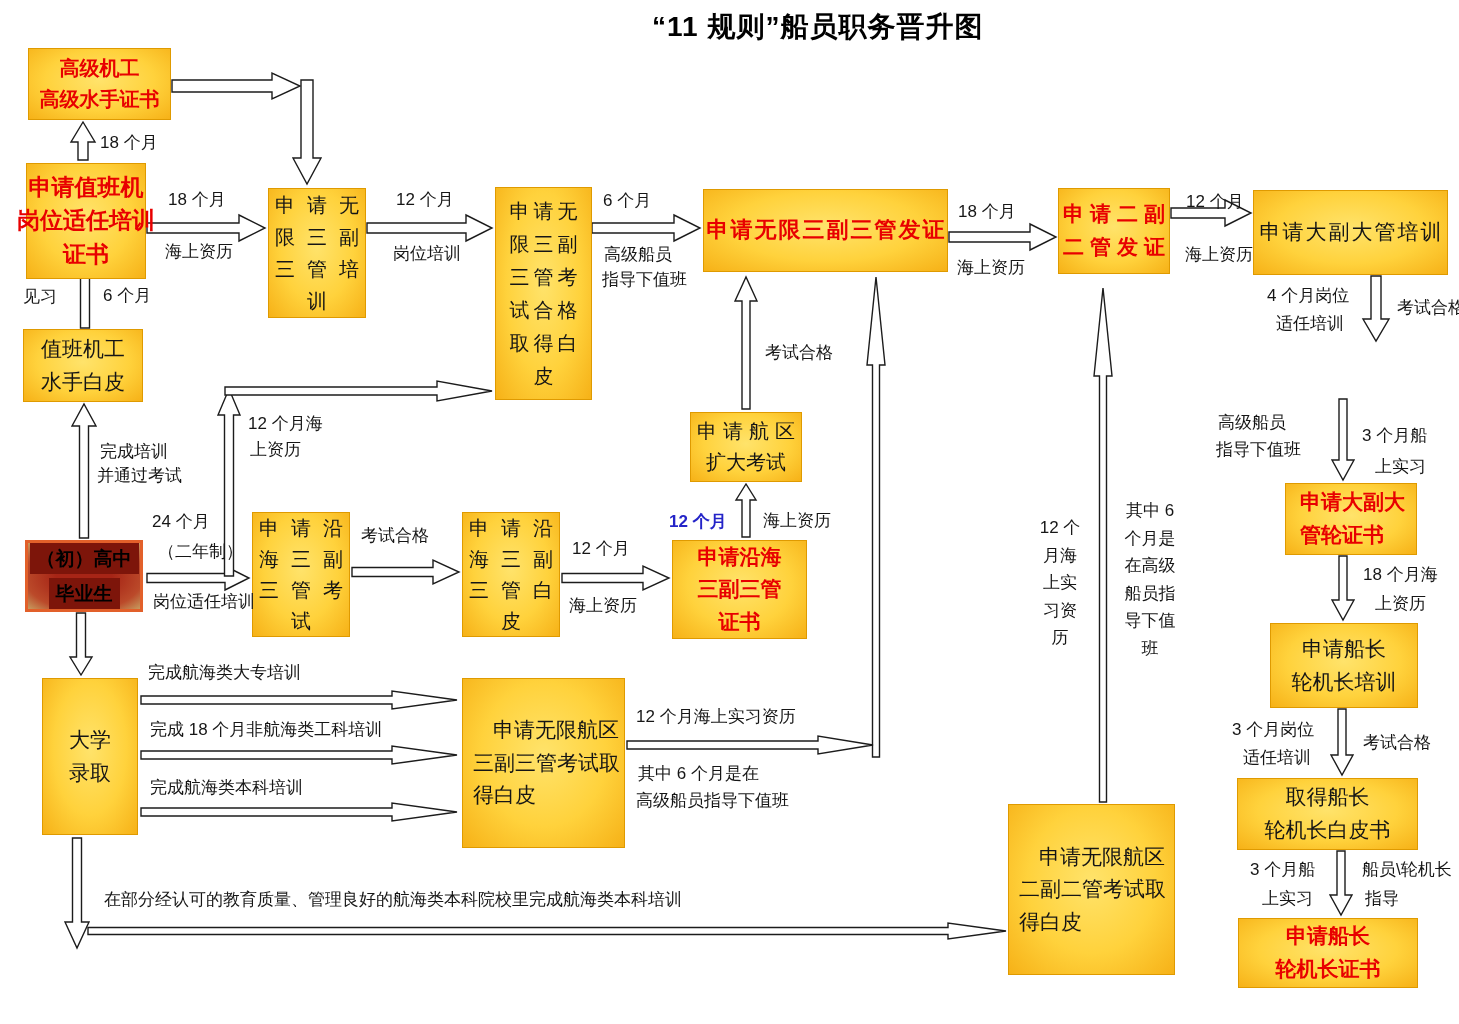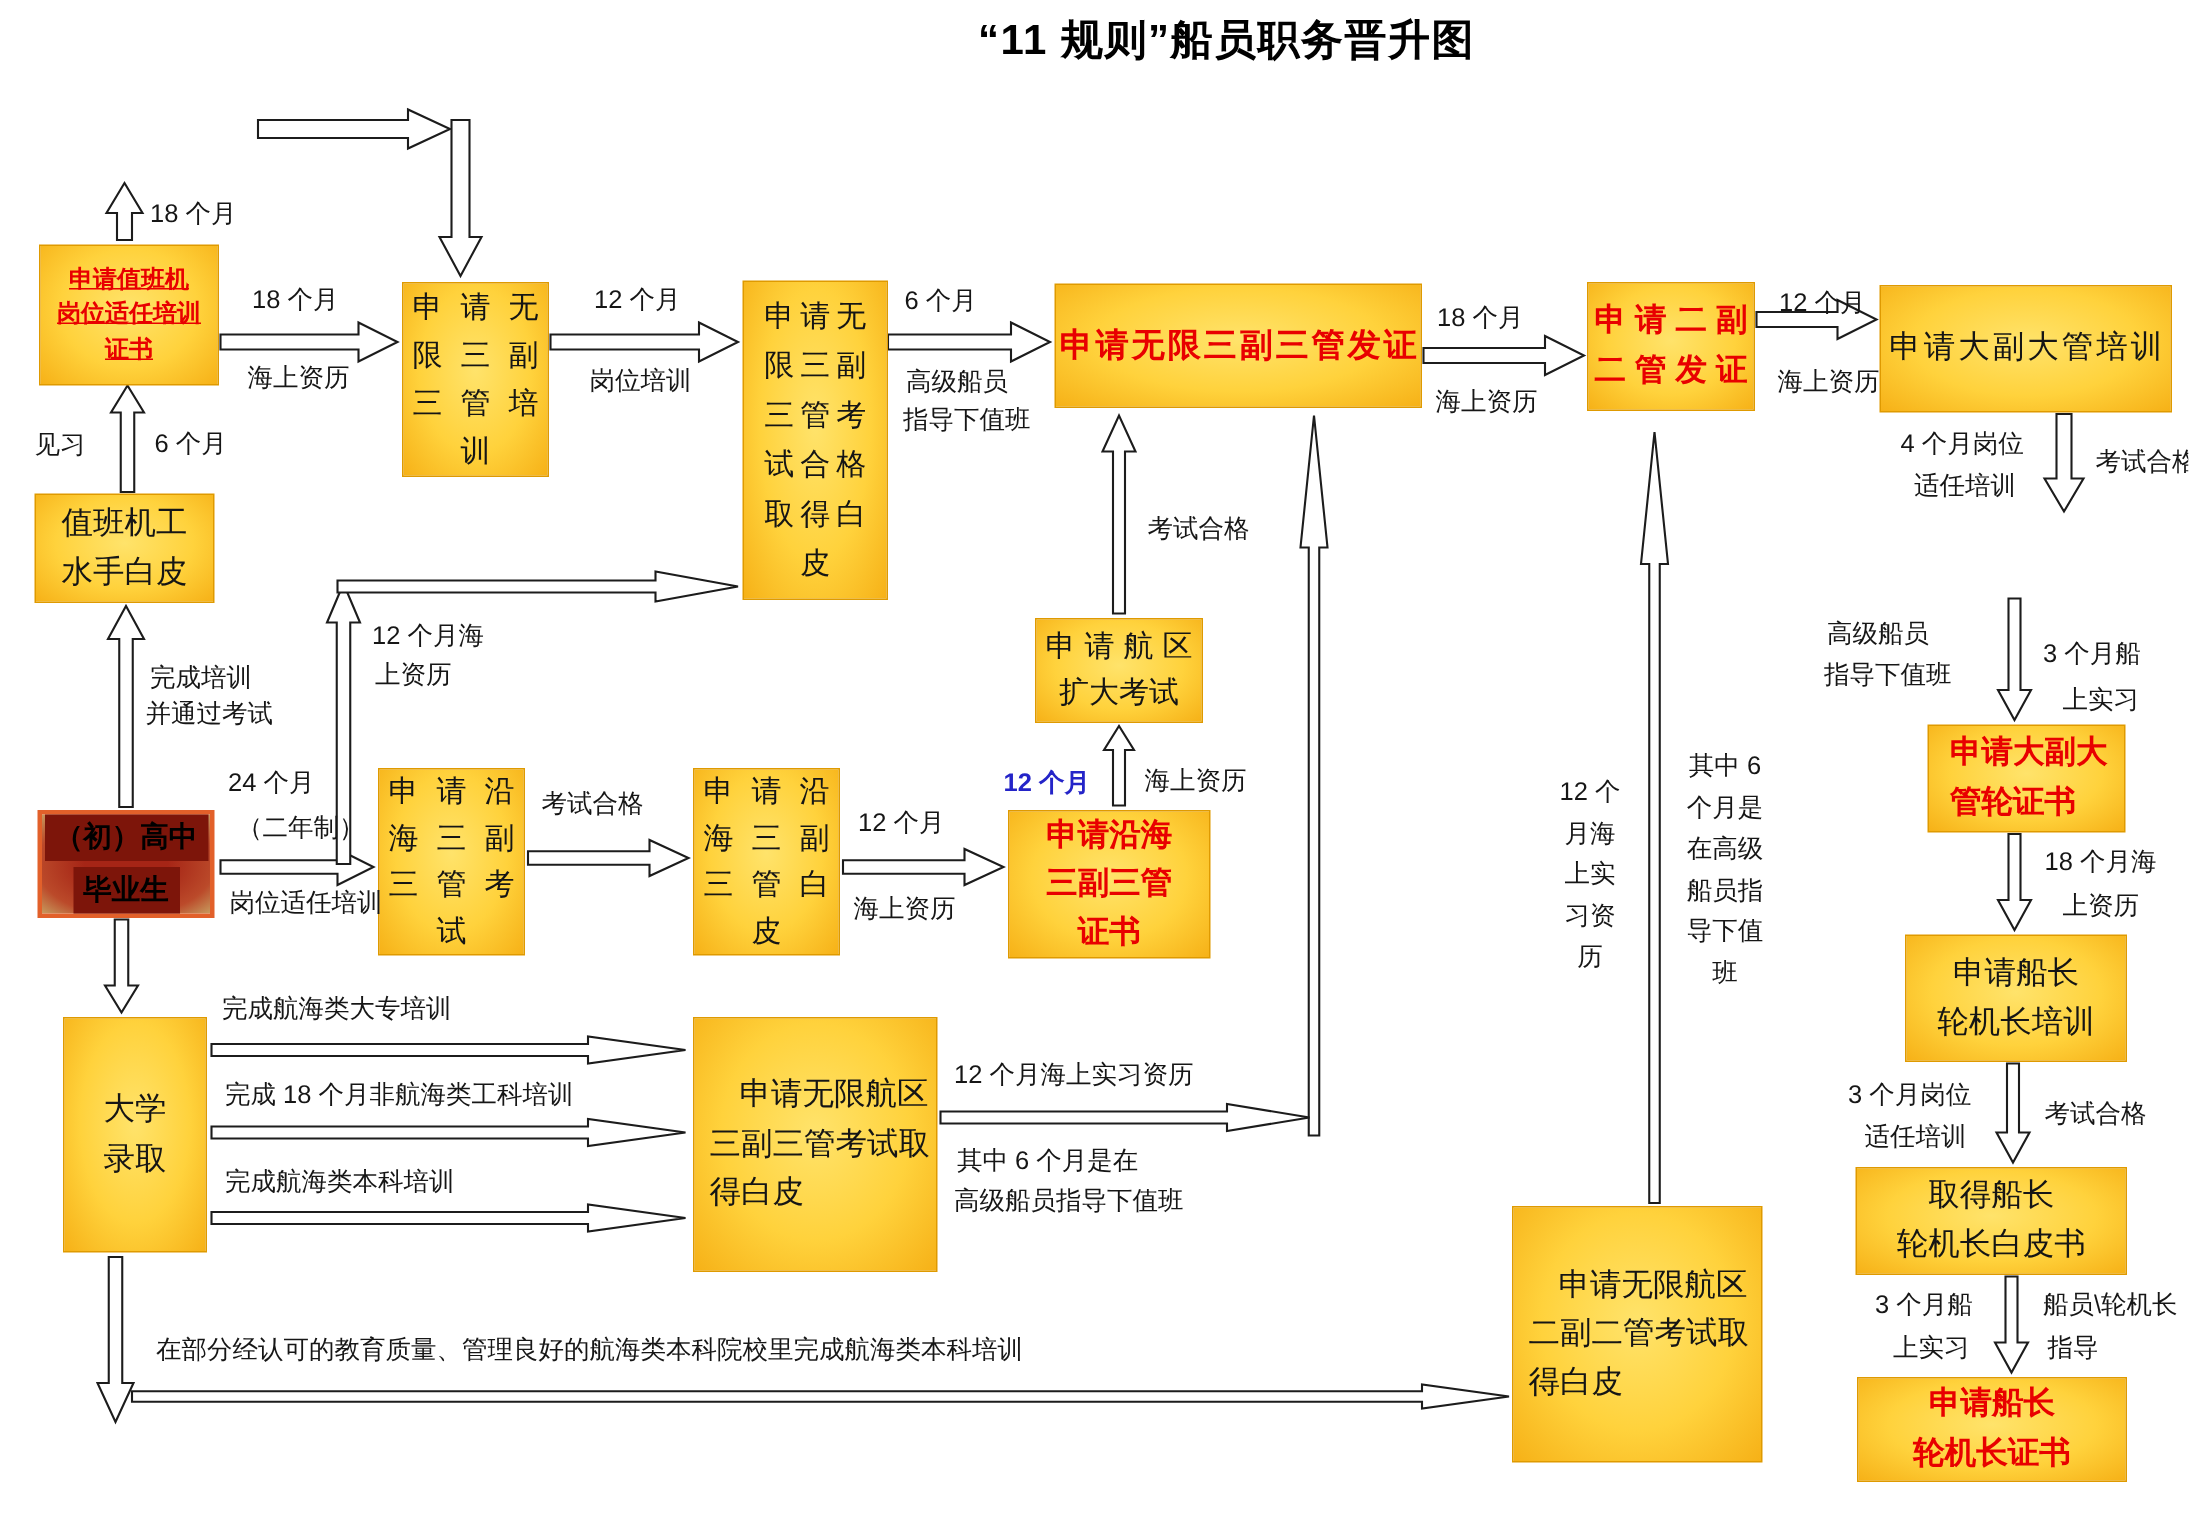--- a/index.html
+++ b/index.html
@@ -60,21 +60,25 @@
       <polygon points="76.5,613 76.5,657 70,657 81,675 92,657 85.5,657 85.5,613" fill="#ffffff" stroke="#1c1c1c" stroke-width="1.4"></polygon>
       <polygon points="141,704 392,704 392,709 457,700 392,691 392,696 141,696" fill="#ffffff" stroke="#1c1c1c" stroke-width="1.4"></polygon>
       <polygon points="141,759 392,759 392,764 457,755 392,746 392,751 141,751" fill="#ffffff" stroke="#1c1c1c" stroke-width="1.4"></polygon>
       <polygon points="141,816 392,816 392,821 457,812 392,803 392,808 141,808" fill="#ffffff" stroke="#1c1c1c" stroke-width="1.4"></polygon>
       <polygon points="72.5,838 72.5,922 65,922 77,948 89,922 81.5,922 81.5,838" fill="#ffffff" stroke="#1c1c1c" stroke-width="1.4"></polygon>
       <polygon points="88,934.5 948,934.5 948,939 1006,931 948,923 948,927.5 88,927.5" fill="#ffffff" stroke="#1c1c1c" stroke-width="1.4"></polygon>
     </svg>
 
   <div class="title" style="left:652px;top:8px;">“11 规则”船员职务晋升图</div>
 
-  <div class="box red" style="left:26px;top:163px;width:120px;height:94px;font-size:16px;line-height:1.45;text-decoration:underline;">
+  <div class="box red" style="left:28px;top:48px;width:143px;height:72px;">
+    <span class="bl">高级机工</span>
+    <span class="bl">高级水手证书</span>
+  </div>
+  <div class="box red" style="left:26px;top:163px;width:120px;height:116px;font-size:23px;line-height:1.45;">
     <span class="bl">申请值班机</span>
     <span class="bl">岗位适任培训</span>
     <span class="bl">证书</span>
   </div>
   <div class="box" style="left:268px;top:188px;width:98px;height:130px;line-height:1.6;">
     <span class="bl ls12">申请无</span>
     <span class="bl ls12">限三副</span>
     <span class="bl ls12">三管培</span>
     <span class="bl">训</span>
   </div>

